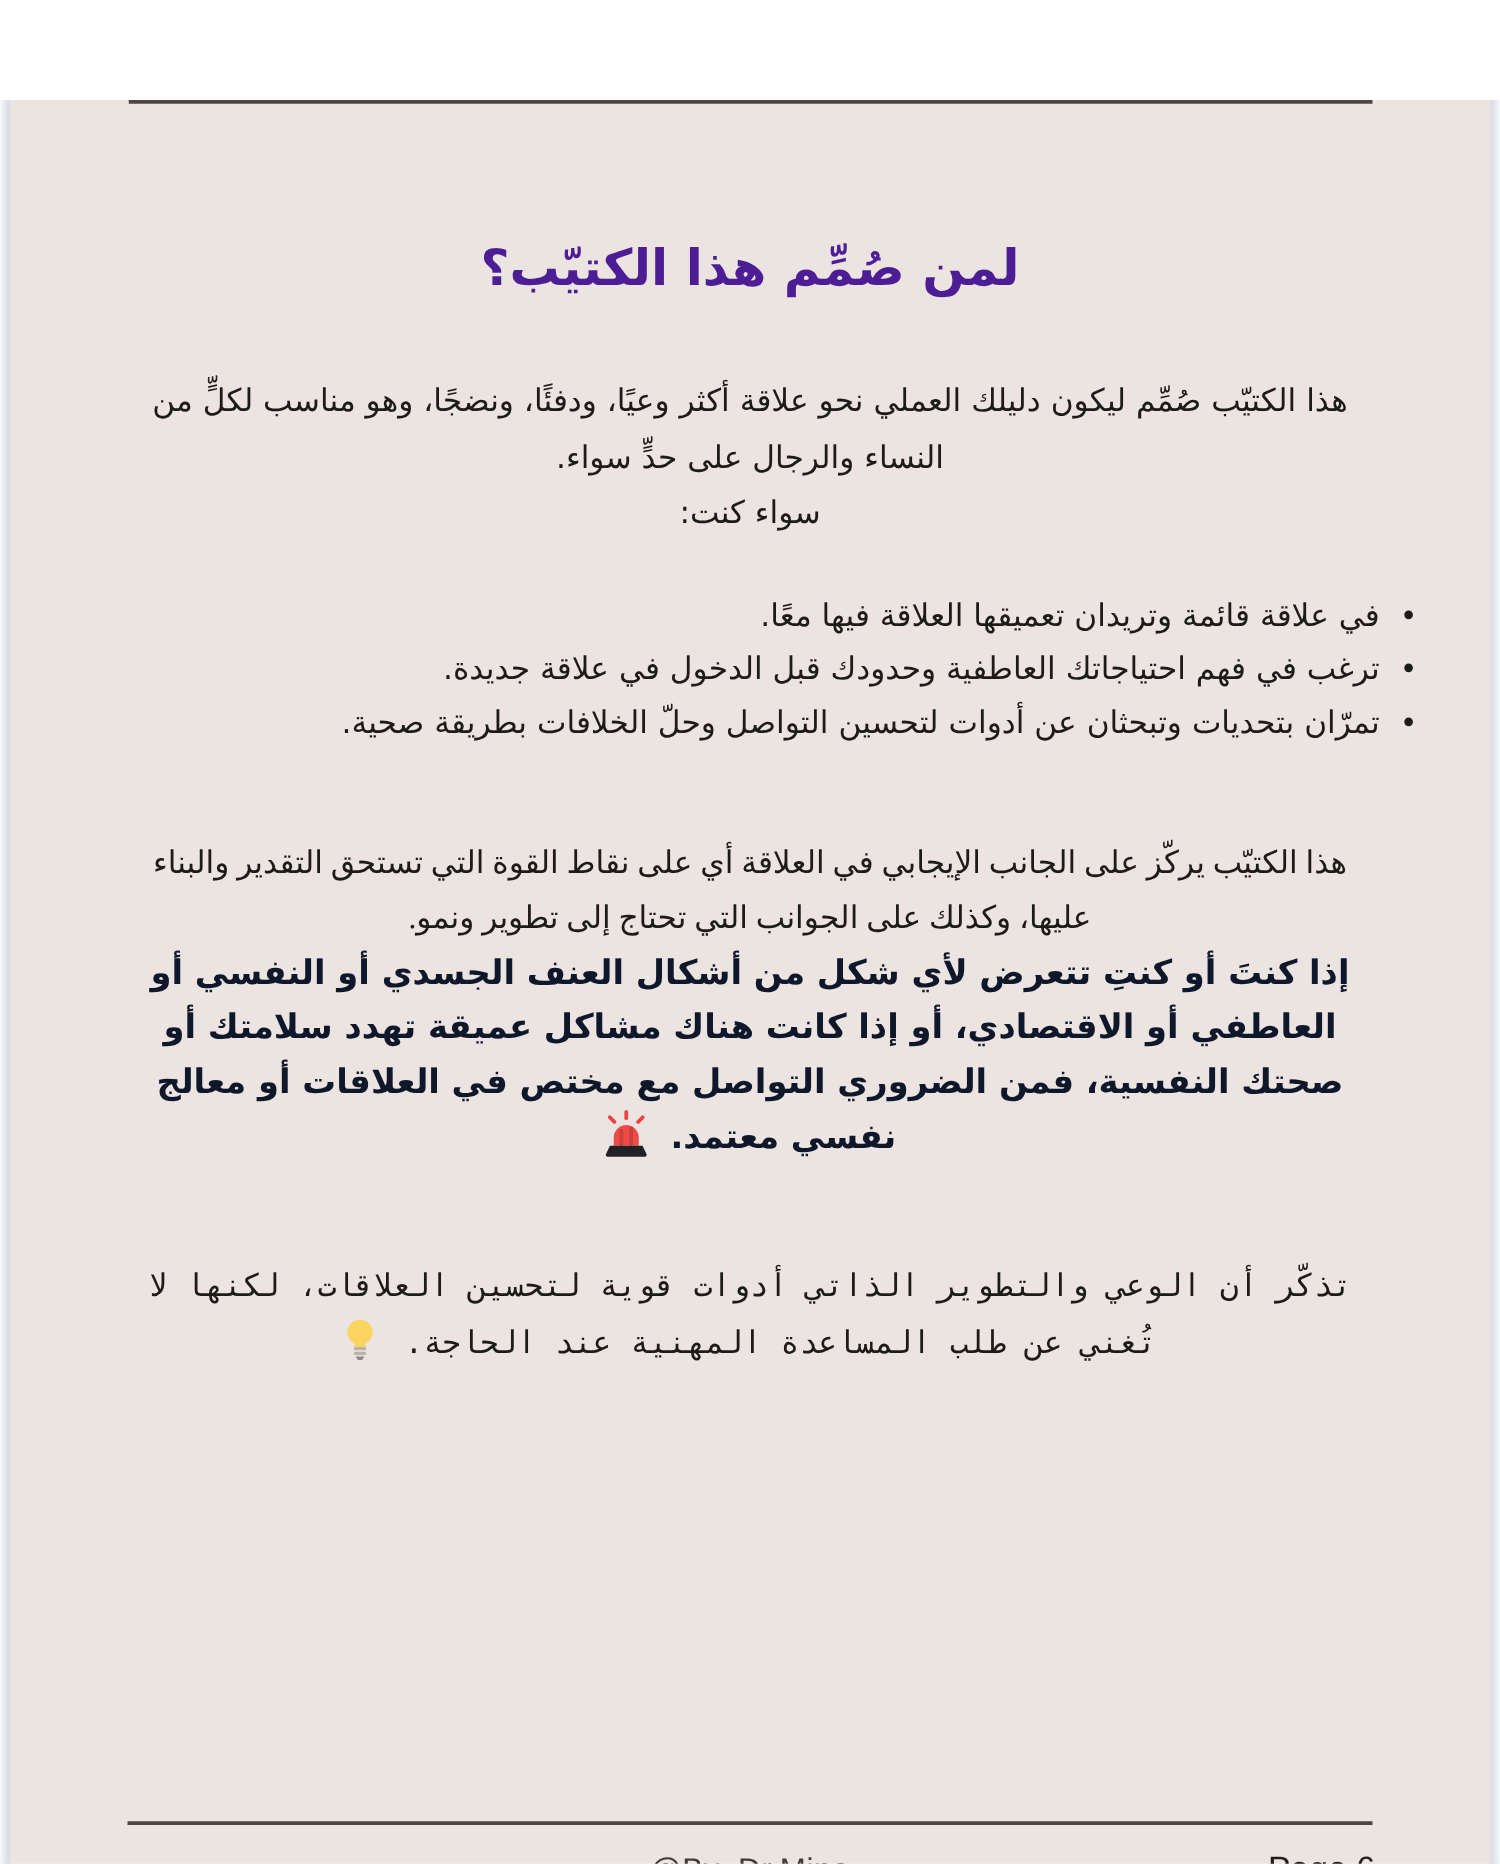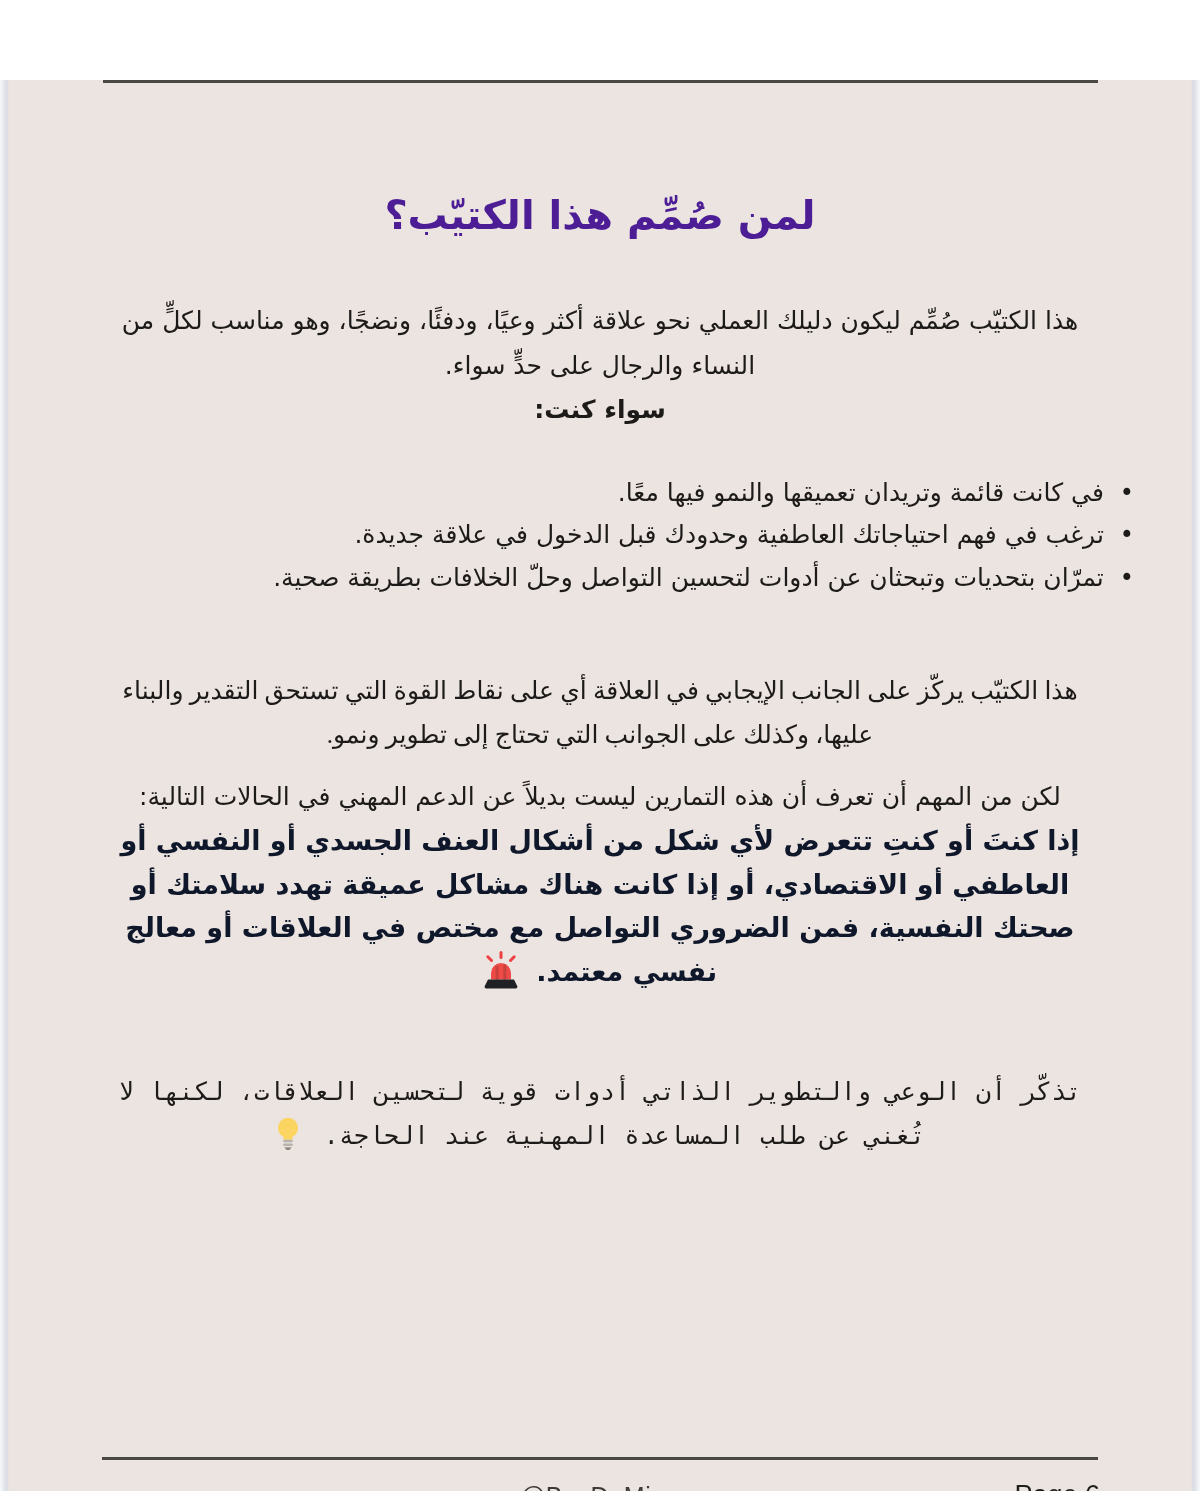--- a/index.html
+++ b/index.html
@@ -52,21 +52,21 @@
     text-align: center;
     color: #4c1d95;
   }
   p.body-text {
     font-size: 25px;
     line-height: 1.78;
     text-align: center;
     margin: 0;
   }
   p.intro { margin-top: 56px; }
-  p.lead-in { margin-top: 0; font-weight: bold; }
+  p.lead-in { margin-top: 0; }
   ul.audience-list {
     list-style: none;
     padding: 0;
     margin: 46px -34px 0 0;
     text-align: right;
   }
   ul.audience-list li {
     font-size: 25px;
     line-height: 1.1;
     margin-bottom: 15px;
@@ -126,33 +126,32 @@
     <hr class="rule top">
 
     <h1 class="title">لمن صُمِّم هذا الكتيّب؟</h1>
 
     <p class="body-text intro">هذا الكتيّب صُمِّم ليكون دليلك العملي نحو علاقة أكثر وعيًا، ودفئًا، ونضجًا، وهو مناسب لكلٍّ من النساء والرجال على حدٍّ سواء.</p>
 
     <p class="body-text lead-in">سواء كنت:</p>
 
     <ul class="audience-list">
       <li>
-        <span class="bullet-glyph">•</span><span>في كانت قائمة وتريدان تعميقها والنمو فيها معًا.</span>
+        <span class="bullet-glyph">•</span><span>في علاقة قائمة وتريدان تعميقها العلاقة فيها معًا.</span>
       </li>
       <li>
         <span class="bullet-glyph">•</span><span>ترغب في فهم احتياجاتك العاطفية وحدودك قبل الدخول في علاقة جديدة.</span>
       </li>
       <li>
         <span class="bullet-glyph">•</span><span>تمرّان بتحديات وتبحثان عن أدوات لتحسين التواصل وحلّ الخلافات بطريقة صحية.</span>
       </li>
     </ul>
 
     <p class="body-text focus">هذا الكتيّب يركّز على الجانب الإيجابي في العلاقة  أي على نقاط القوة التي تستحق التقدير والبناء عليها، وكذلك على الجوانب التي تحتاج إلى تطوير ونمو.</p>
 
-    <p class="body-text note-intro">لكن من المهم أن تعرف أن هذه التمارين ليست بديلاً عن الدعم المهني في الحالات التالية:</p>
 
     <p class="warning">
       <span>إذا كنتَ أو كنتِ تتعرض لأي شكل من أشكال العنف الجسدي أو النفسي أو العاطفي أو الاقتصادي، أو إذا كانت هناك مشاكل عميقة تهدد سلامتك أو صحتك النفسية، فمن الضروري التواصل مع مختص في العلاقات أو معالج نفسي معتمد.</span>
       <svg class="inline-emoji" width="36" height="38" viewBox="0 0 36 38" aria-hidden="true">
         <g stroke="#ef4043" stroke-width="3" stroke-linecap="round">
           <line x1="18" y1="6.5" x2="18" y2="1.5"></line>
           <line x1="8.5" y1="9.5" x2="4.8" y2="5.8"></line>
           <line x1="27.5" y1="9.5" x2="31.2" y2="5.8"></line>
         </g>
         <path d="M8 28.5 v-6.5 a10 10 0 0 1 20 0 v6.5 z" fill="#ee4a47"></path>

